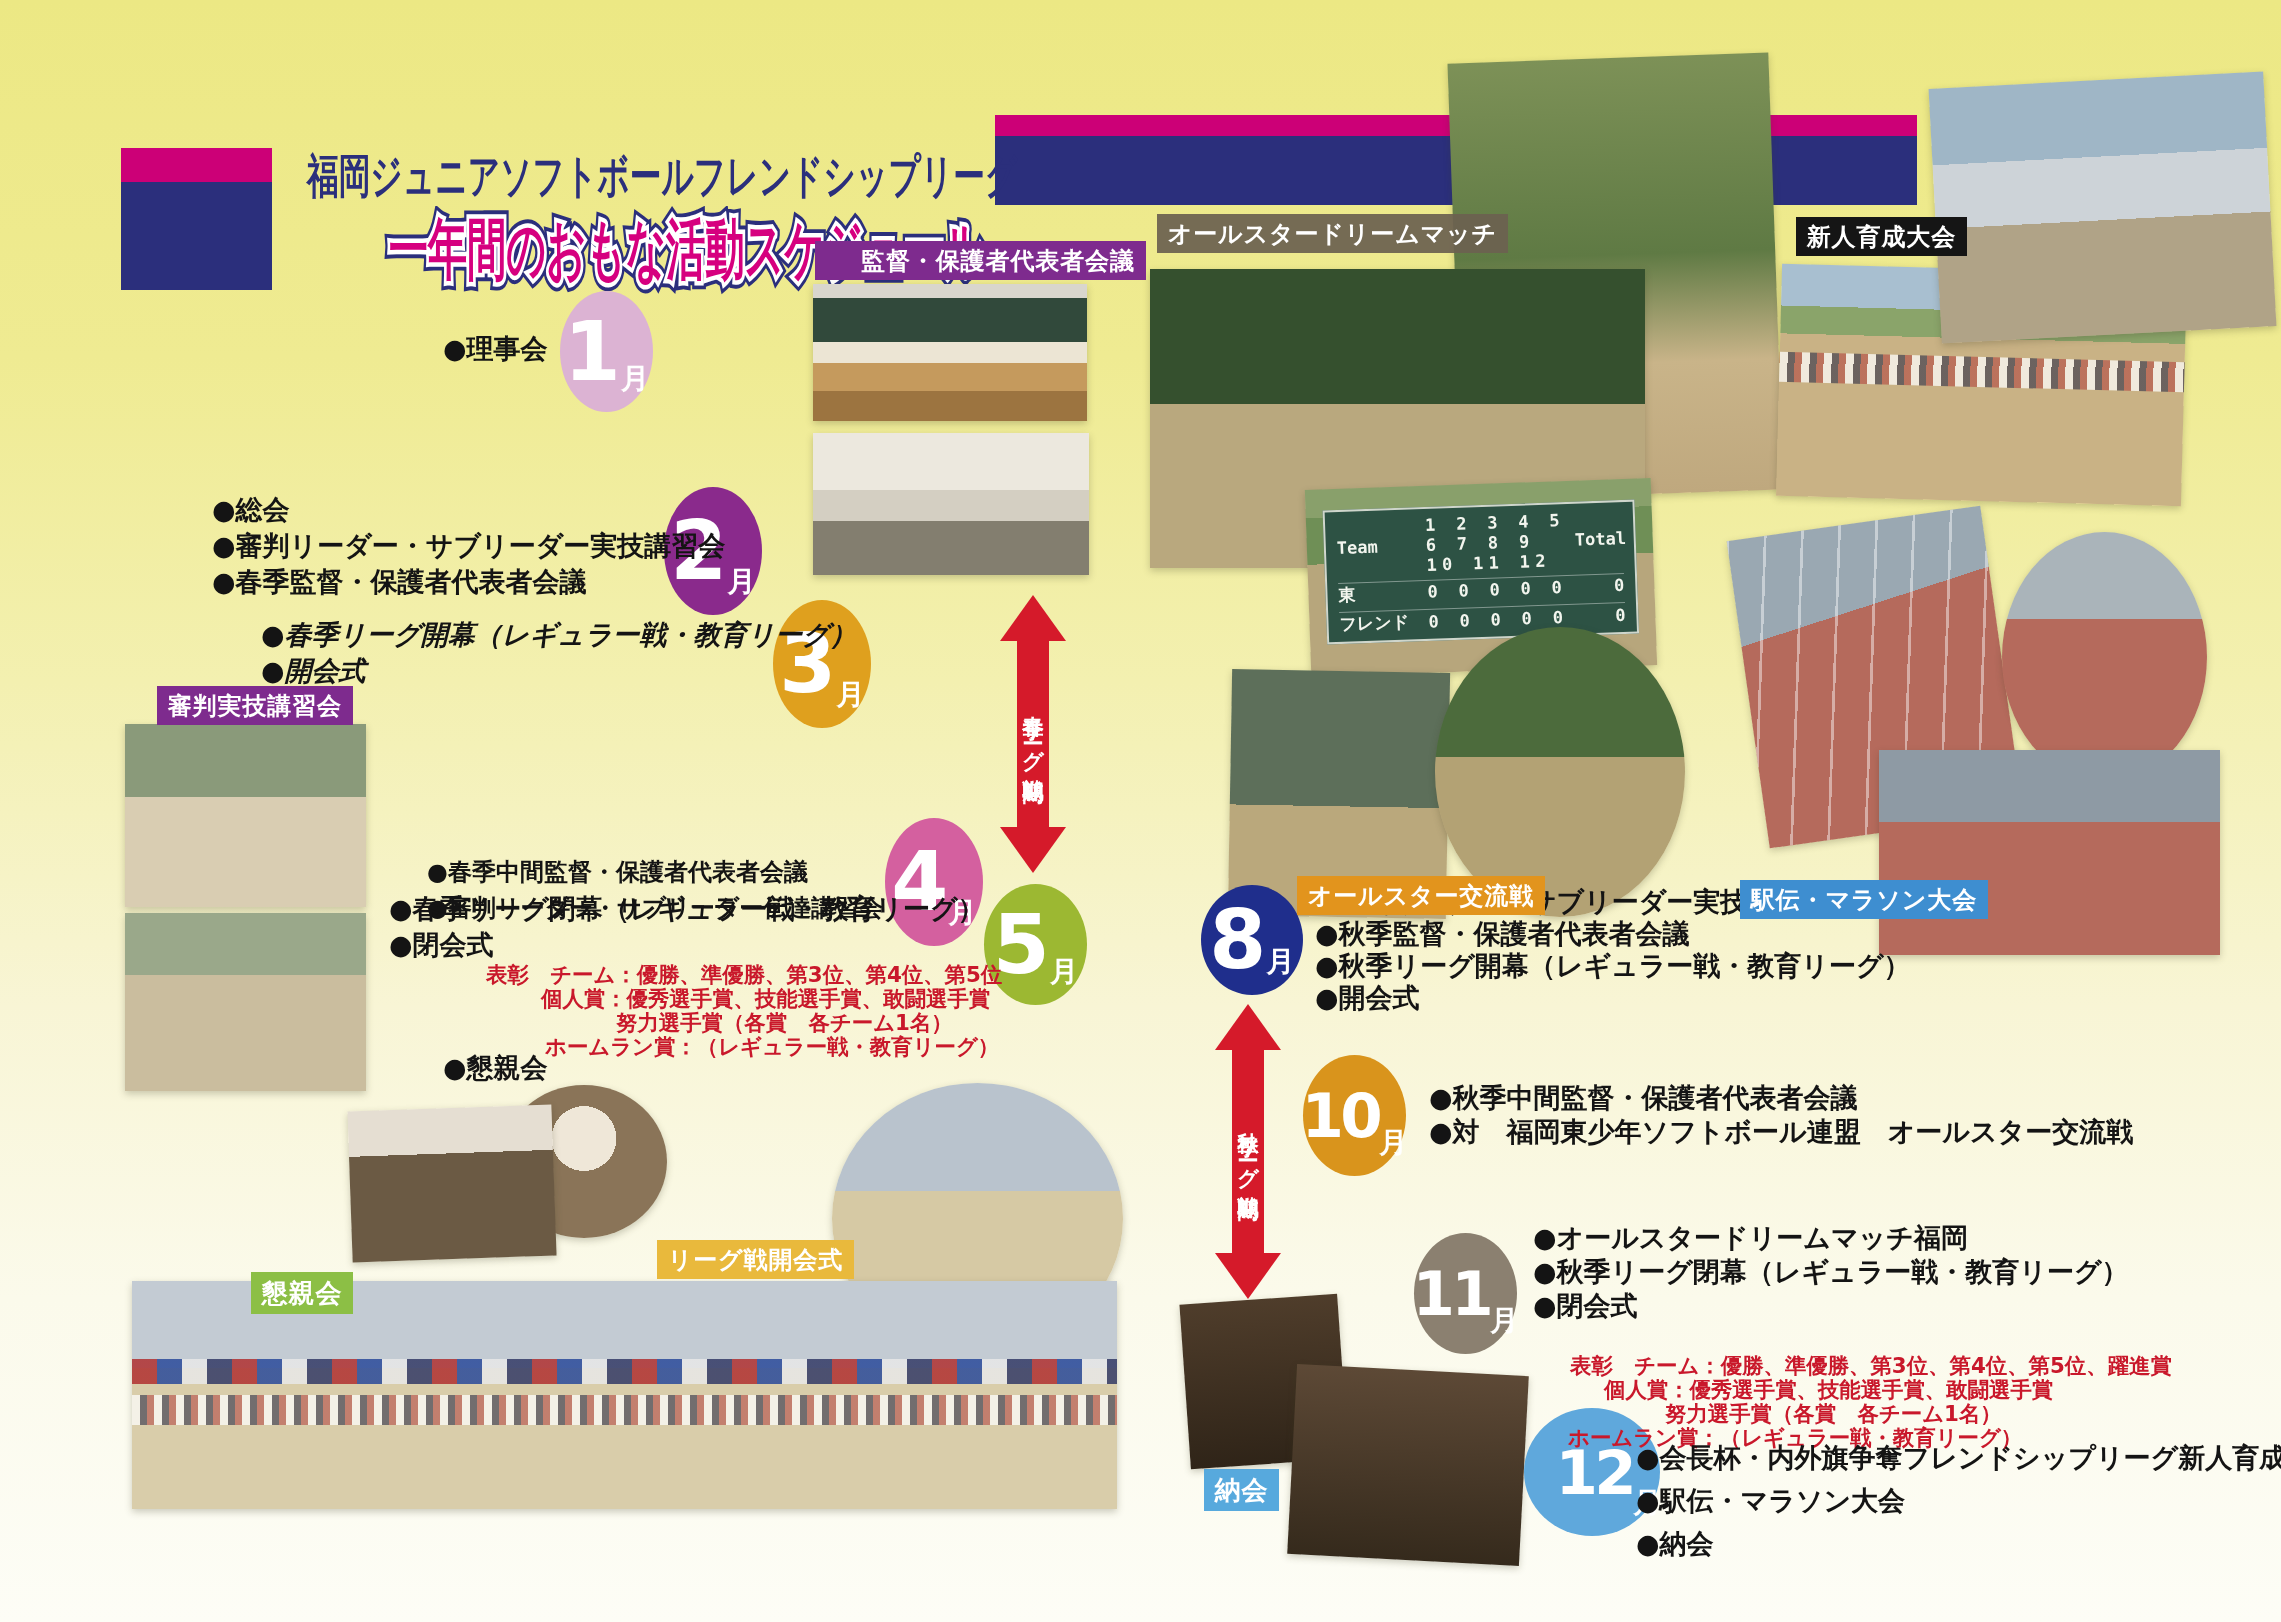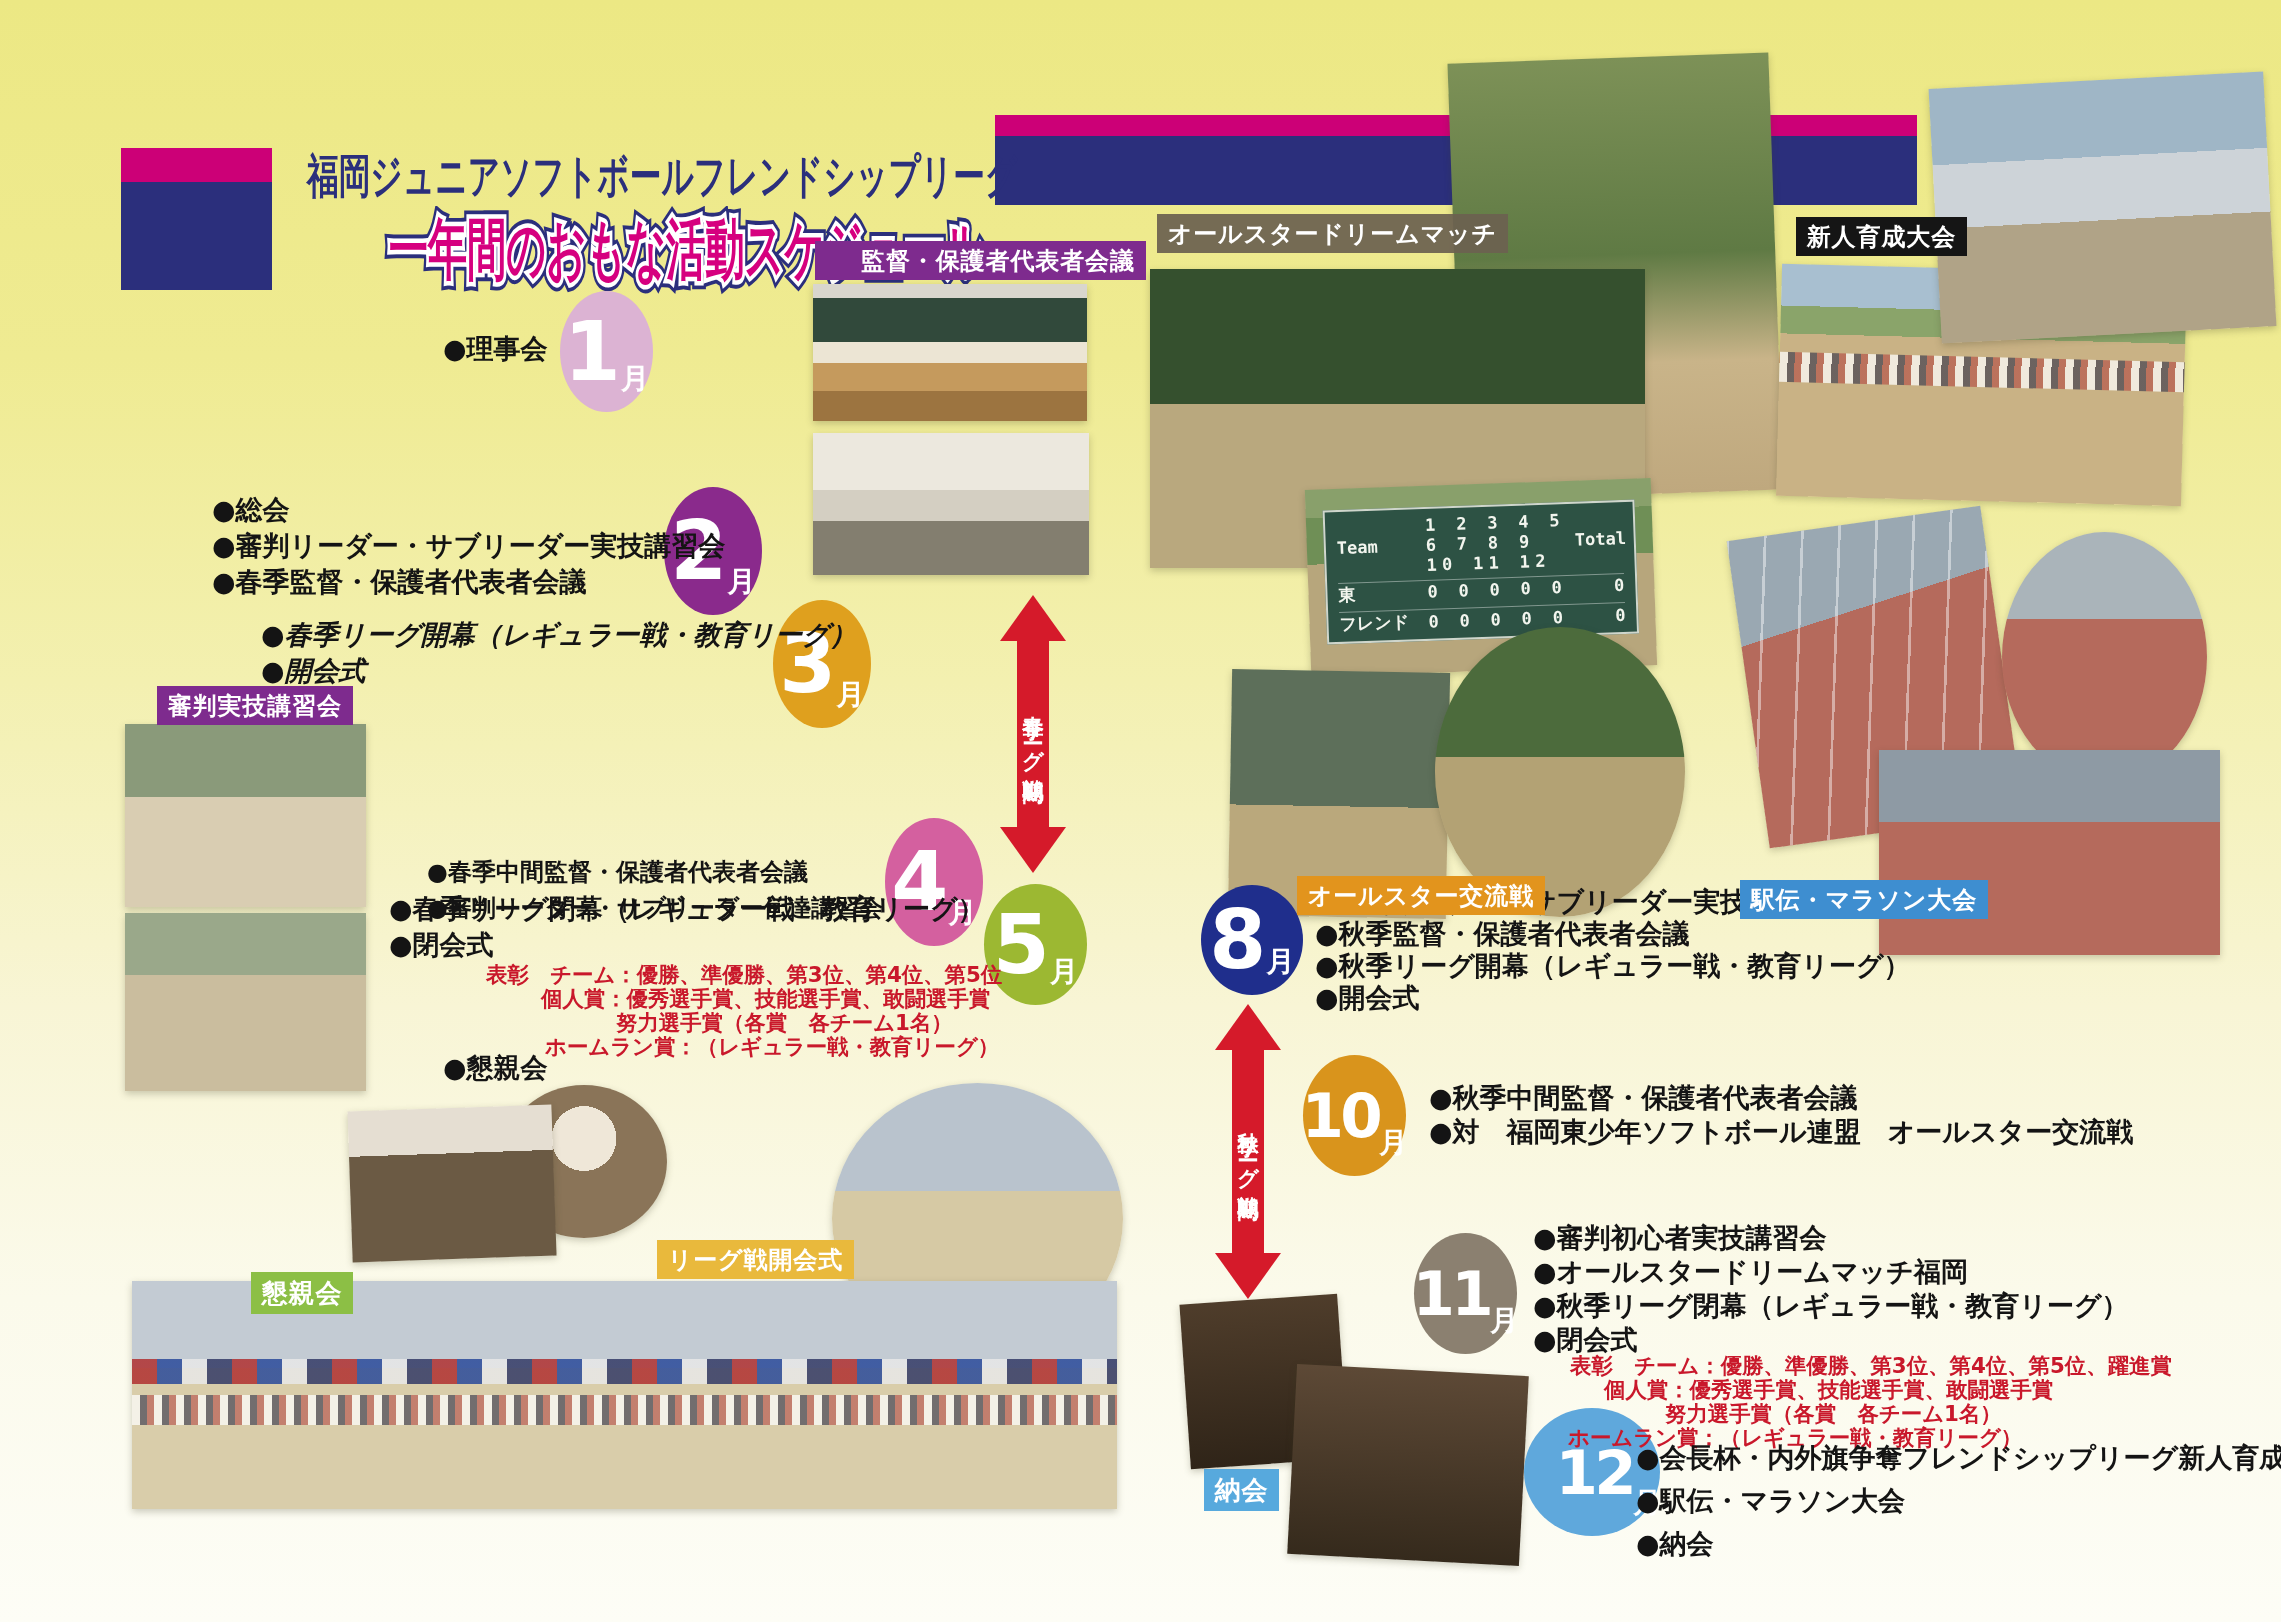--- a/index.html
+++ b/index.html
@@ -228,21 +228,20 @@
     <span class="ln">●審判リーダー・サブリーダー実技講習会</span>
     <span class="ln">●秋季監督・保護者代表者会議</span>
     <span class="ln">●秋季リーグ開幕（レギュラー戦・教育リーグ）</span>
     <span class="ln">●開会式</span>
   </div>
   <div class="mlist" style="left:1429px;top:1081px;font-size:27px;line-height:34px;">
     <span class="ln">●秋季中間監督・保護者代表者会議</span>
     <span class="ln">●対　福岡東少年ソフトボール連盟　オールスター交流戦</span>
   </div>
   <div class="mlist" style="left:1533px;top:1221px;font-size:27px;line-height:34px;">
-    <span class="ln">●審判初心者実技講習会</span>
     <span class="ln">●オールスタードリームマッチ福岡</span>
     <span class="ln">●秋季リーグ閉幕（レギュラー戦・教育リーグ）</span>
     <span class="ln">●閉会式</span>
   </div>
   <div class="rnote" style="left:1570px;top:1354px;">表彰　チーム：優勝、準優勝、第3位、第4位、第5位、躍進賞</div>
   <div class="rnote" style="left:1604px;top:1378px;">個人賞：優秀選手賞、技能選手賞、敢闘選手賞</div>
   <div class="rnote" style="left:1665px;top:1402px;">努力選手賞（各賞　各チーム1名）</div>
   <div class="rnote" style="left:1568px;top:1426px;">ホームラン賞：（レギュラー戦・教育リーグ）</div>
   <div class="mlist" style="left:1636px;top:1436px;font-size:27px;line-height:43px;">
     <span class="ln">●会長杯・内外旗争奪フレンドシップリーグ新人育成大会</span>

